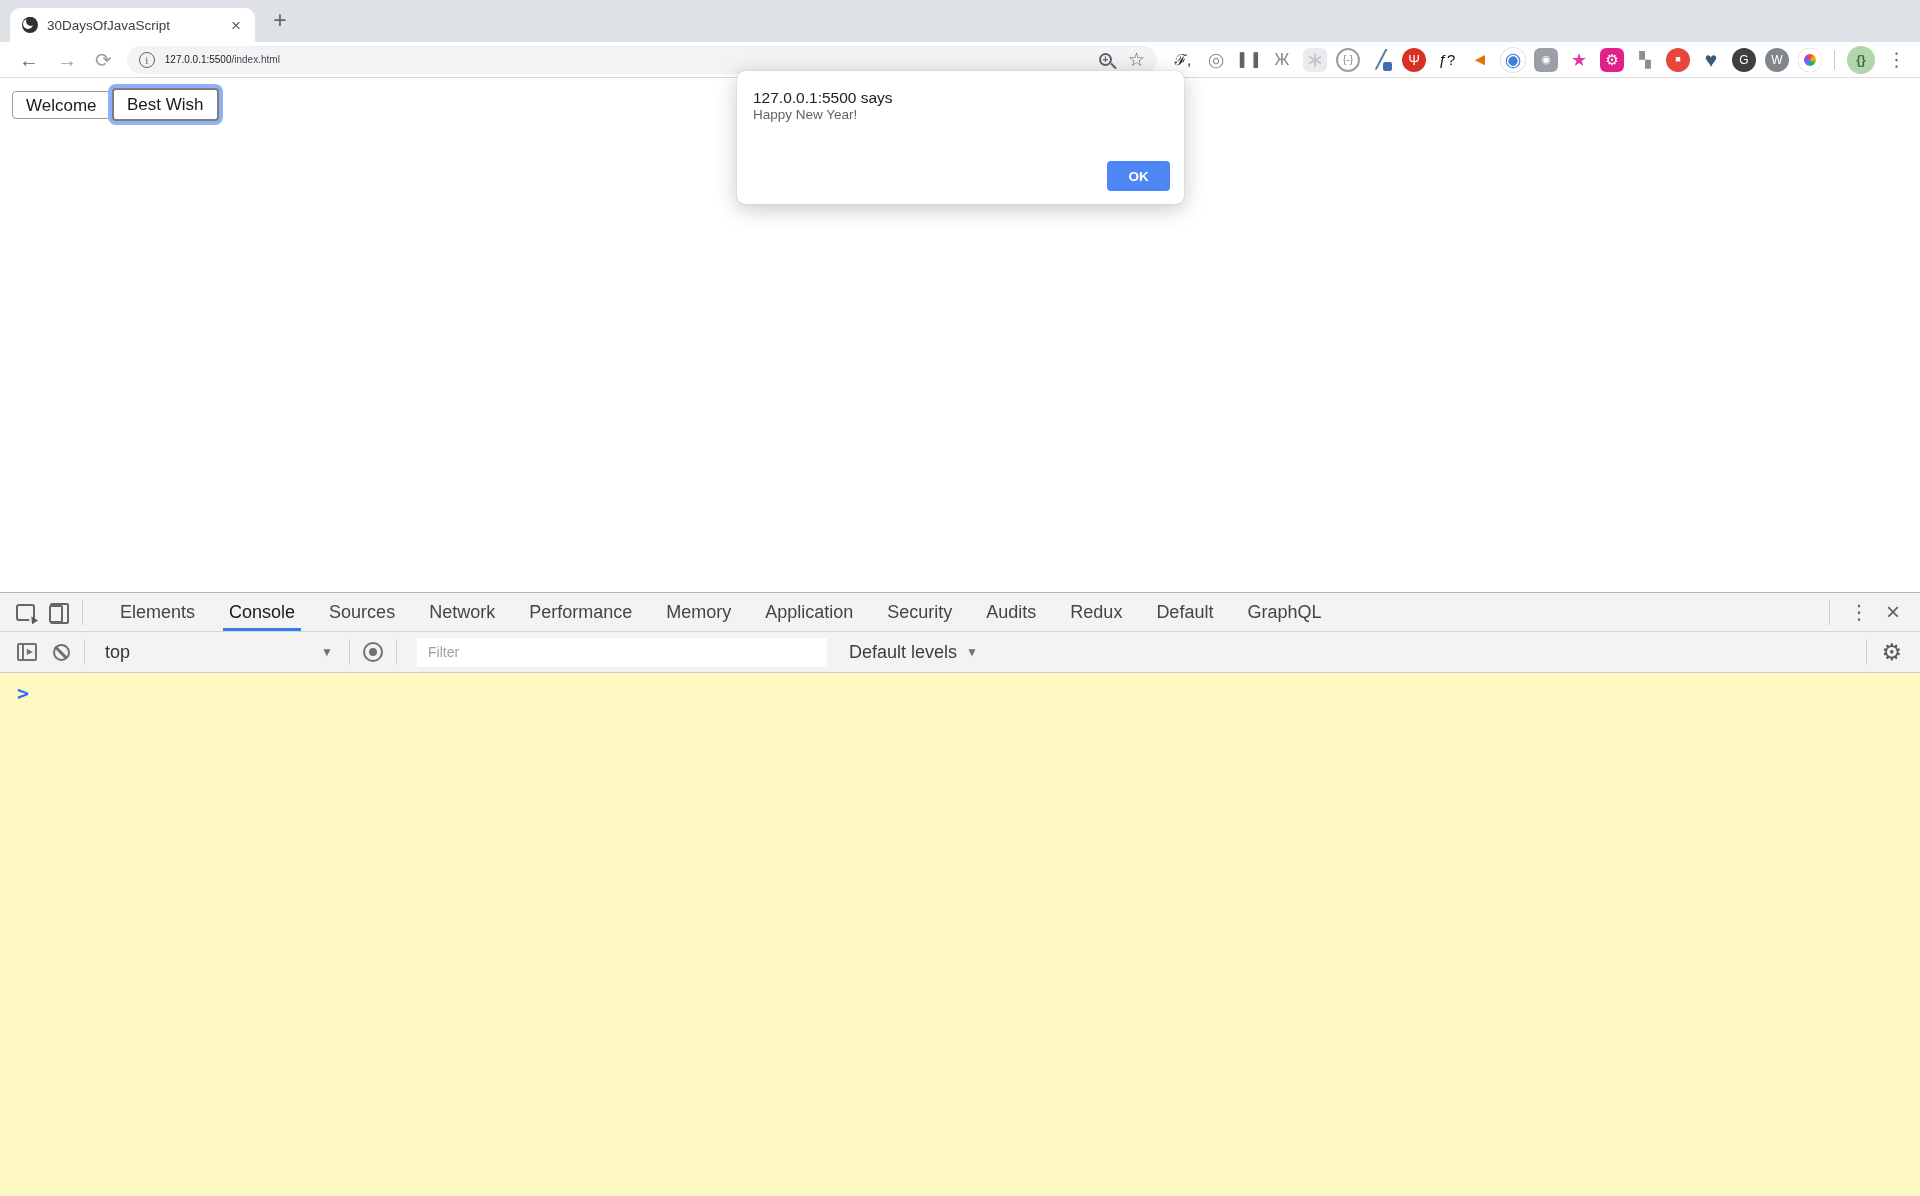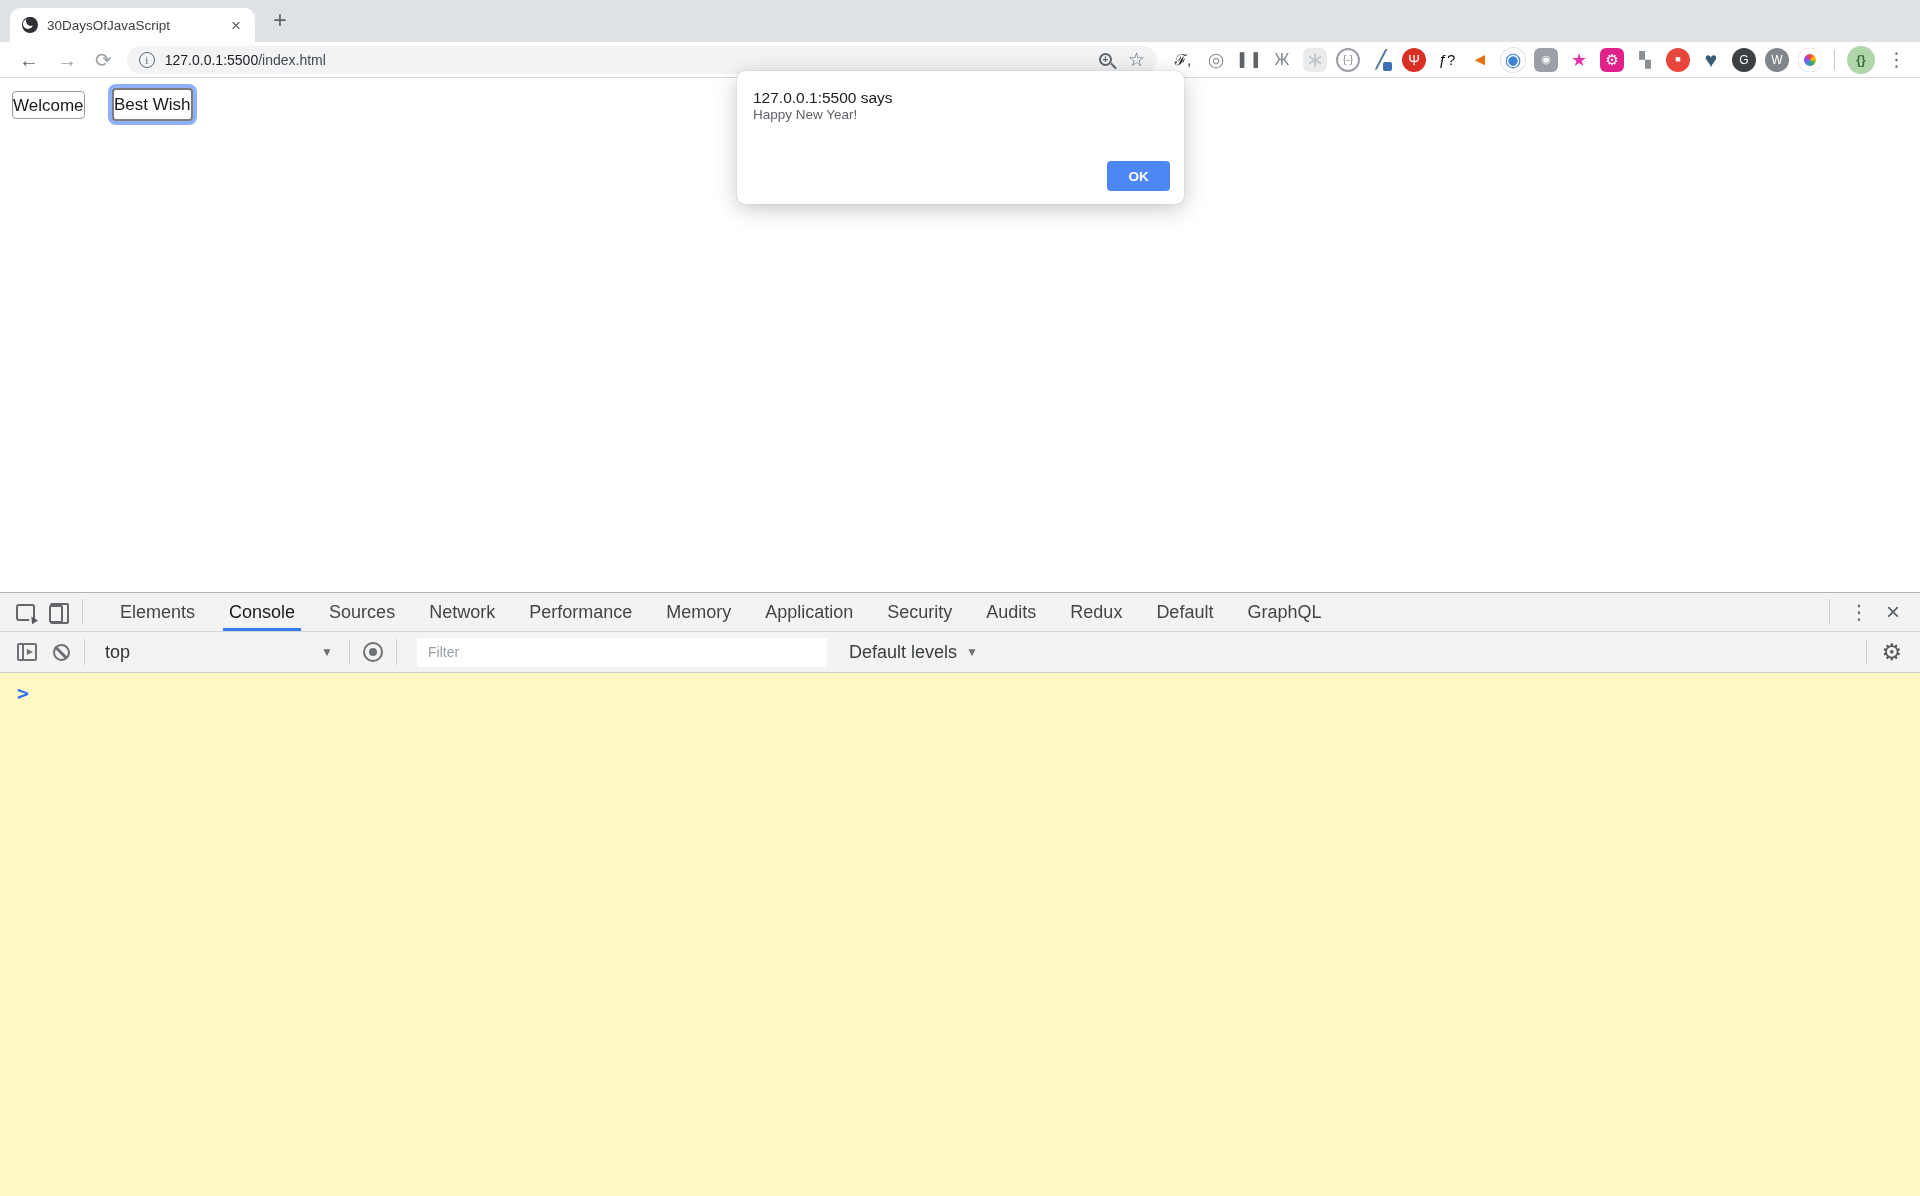--- a/index.html
+++ b/index.html
@@ -24,21 +24,21 @@
   
   .btoolbar { position:absolute; top:42px; left:0; right:0; height:36px; background:#fff;
               border-bottom:1px solid #dadce0; display:flex; align-items:center; padding:0 10px; }
   .nav { font-size:20px; margin:0 9px; color:#9aa0a6; line-height:1; }
   .nav.back { color:#60646a; }
   .omnibox { height:28px; width:1080px; margin-left:6px; border-radius:14px; background:#f1f3f4;
              display:flex; align-items:center; padding:0 12px; }
   .info-icon { width:16px; height:16px; border:1.5px solid #5f6368; border-radius:50%; position:relative; margin-right:10px; flex:none;}
   .info-icon::before { content:"i"; position:absolute; left:50%; top:50%; transform:translate(-50%,-54%);
                        font-size:11px; color:#5f6368; font-family:"Liberation Serif",serif; }
-  .url { font-size:14px; }
+  .url { font-size:10px; }
   .url .host { color:#202124; }
   .url .path { color:#45484d; }
   .omni-spacer { flex:1; }
   .zoom-ind { position:relative; width:13px; height:13px; border:2px solid #5f6368; border-radius:50%; margin-right:16px; flex:none;}
   .zoom-ind::before { content:"+"; position:absolute; left:50%; top:50%; transform:translate(-50%,-55%); font-size:10px; font-weight:bold; color:#5f6368; }
   .zoom-ind::after { content:""; position:absolute; width:7px; height:2px; background:#5f6368; right:-7px; bottom:-3px; transform:rotate(45deg); }
   .bstar { font-size:19px; color:#5f6368; line-height:1; }
 
   .extensions { display:flex; align-items:center; gap:9px; margin-left:14px; }
   .ext { width:24px; height:24px; display:flex; align-items:center; justify-content:center;
@@ -51,21 +51,21 @@
   .ext.eyedropper::after { content:""; position:absolute; right:1px; bottom:1px; width:9px; height:9px; background:#3f6fb5; border-radius:2px; }
   .ext.ring { border-radius:50%; background:conic-gradient(#e8453c,#fbbc05,#34a853,#4285f4,#a142f4,#e8453c);
               box-shadow:inset 0 0 0 6px #fff; }
   .tbsep { width:1px; height:20px; background:#c6c9cc; margin-left:12px; flex:none; }
   .profile { width:28px; height:28px; border-radius:50%; background:#b2d6ac; color:#356b3c; font-weight:bold;
              font-size:12px; display:flex; align-items:center; justify-content:center; margin-left:12px; flex:none;}
   .bkebab { font-size:19px; color:#5f6368; margin:0 4px 0 12px; }
 
   
   .page-button { position:absolute; background:#fff; border:1px solid #9b9b9b; border-radius:4px;
-                 font-size:17px; color:#1a1a1a; padding:4px 0; font-family:"Liberation Sans",sans-serif;text-align:right; }
+                 font-size:17px; color:#1a1a1a; padding:4px 13px; font-family:"Liberation Sans",sans-serif;text-align:right; }
   .page-button.focused { border:2px solid #7d7d7d; box-shadow:0 0 0 4px #8fb0f5; }
   #btn-welcome  { left:12px;  top:91px; height:28px;}
   #btn-bestwish { left:112px; top:88px; height:33px;}
 
   
   .dialog { position:absolute; left:737px; top:71px; width:447px; height:133px; background:#fff;
             border-radius:8px; box-shadow:0 0 1px rgba(0,0,0,.35), 0 5px 22px rgba(0,0,0,.22); z-index:50; padding:18px 16px; }
   .dialog-title { font-size:15.5px; color:#202124; }
   .dialog-msg { font-size:13.5px; color:#5f6368; }
   .dialog-ok { position:absolute; right:14px; bottom:13px; width:63px; height:30px; background:#4d86f5;

